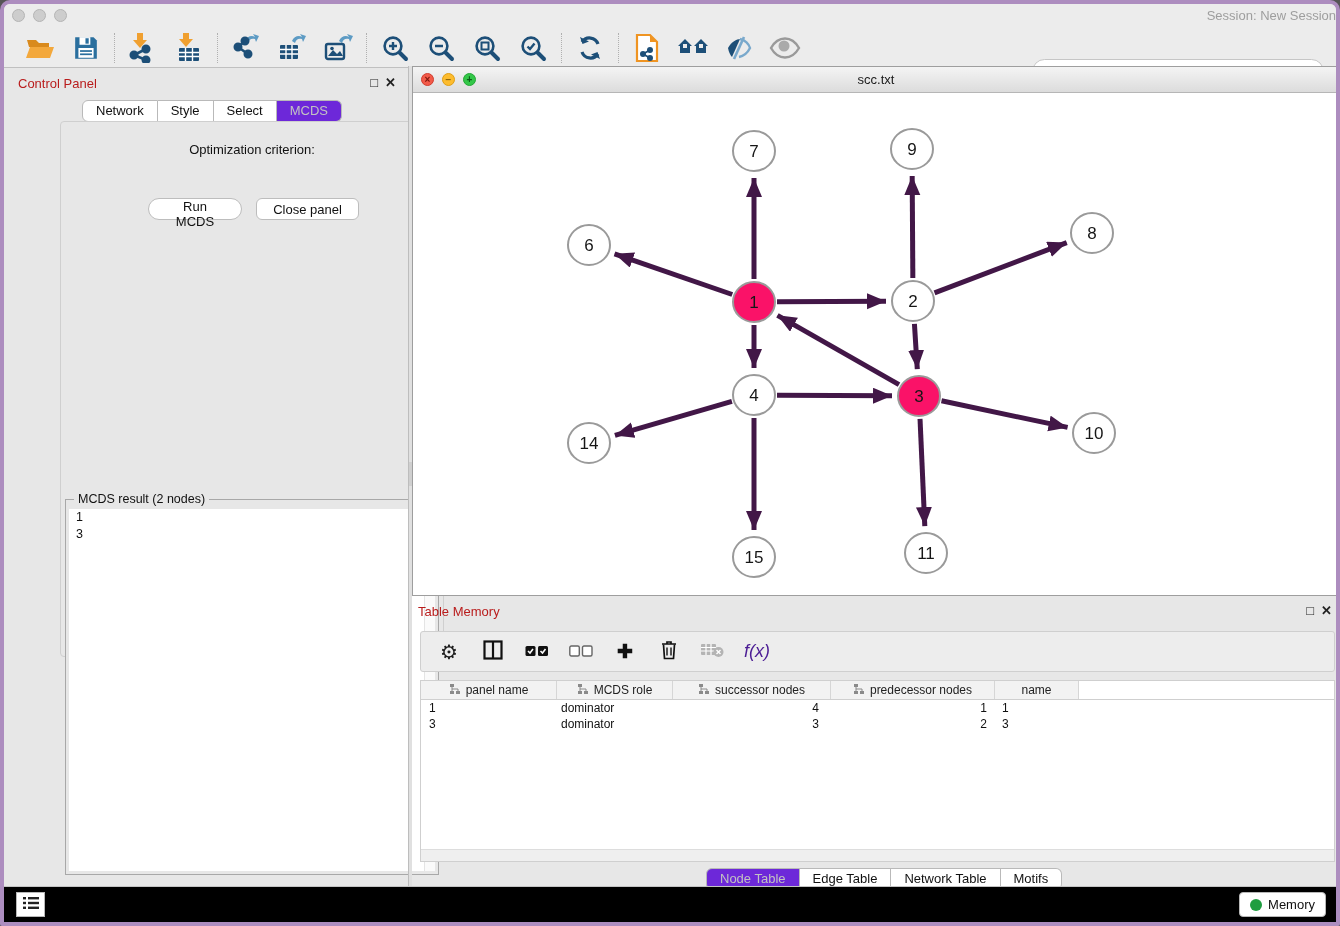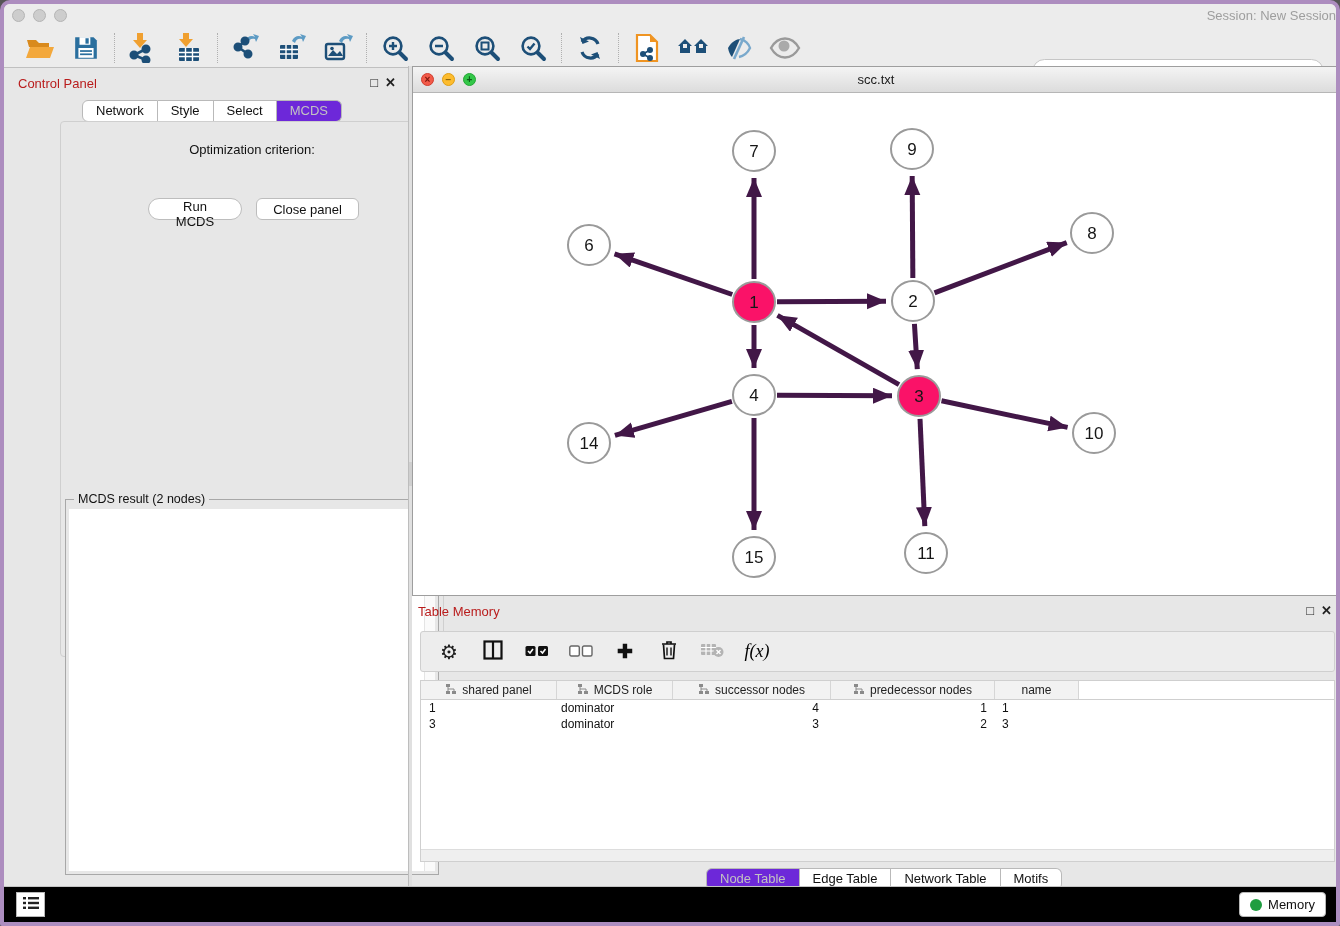--- a/index.html
+++ b/index.html
@@ -43,21 +43,21 @@
   .opt-label { position:absolute; left:0; right:0; top:20px; text-align:center; font-size:13px; color:#111; }
   .dropdown { position:absolute; left:36px; top:42px; width:308px; height:23px; background:#fff;
               border:1px solid #b9b9b9; border-radius:6px; font-size:13px; }
   .dropdown .val { position:absolute; left:11px; top:3px; color:#111; }
   .dropdown .step { position:absolute; right:4px; top:1px; }
   .btn { background:#fff; border:1px solid #bdbdbd; border-radius:6px; height:22px; font-size:13px;
          color:#111; padding:0 14px; font-family:"Liberation Sans",sans-serif; }
   .run-btn   { position:absolute; left:87px;  top:76px; width:94px;border-radius:11px; }
   .close-btn { position:absolute; left:195px; top:76px; width:103px; }
   .groupbox { position:absolute; left:4px; top:377px; width:374px; height:376px;
-              border:1px solid #a8a8a8; background:#e7e7e7;text-align:right; }
+              border:1px solid #a8a8a8; background:#e7e7e7; }
   .groupbox .legend { position:absolute; left:8px; top:-8px; background:#e7e7e7; padding:0 4px;
                       font-size:12.5px; color:#111; }
   .groupbox .textarea { position:absolute; left:3px; right:3px; top:9px; bottom:3px; background:#fff; }
   .groupbox .scroll { position:absolute; right:0; top:0; bottom:0; width:11px; background:#fafafa;
                       border-left:1px solid #e4e4e4; }
   .result-line { font-size:12.5px; color:#111; padding:1px 0 1px 7px; line-height:15px; }
 
   
   .vsplit { position:absolute; left:404px; top:62px; width:4px; height:822px; background:#e0e0e0;
             border-left:1px solid #bdbdbd; }
@@ -77,21 +77,21 @@
   .canvas { position:absolute; left:0; top:26px; width:926px; height:502px; background:#fff; }
 
   
   .tp-header { position:absolute; left:408px; top:596px; width:928px; height:24px; }
   .tp-toolbar { position:absolute; left:416px; top:627px; width:915px; height:41px; background:#ededed;
                 border:1px solid #cfcfcf; border-radius:3px; display:flex; align-items:center; gap:20px;
                 padding-left:16px; }
   .tp-toolbar .ic { display:flex; align-items:center; justify-content:center; width:24px; height:26px; }
   .gear-glyph { font-size:20px; color:#1d1d1d; }
   .plus-glyph { font-size:19px; color:#111; font-weight:bold; }
-  .fx-glyph { font-family:Liberation Serif, serif; font-style:italic; font-size:18px; color:#000000; }
+  .fx-glyph { font-family:Liberation Sans, sans-serif; font-style:italic; font-size:18px; color:#4c1d95; }
   .tablebox { position:absolute; left:416px; top:676px; width:915px; height:182px;
               border:1px solid #cfcfcf; background:#fff; }
   .thead { display:flex; height:19px; background:#f2f2f2; border-bottom:1px solid #cfcfcf; }
   .th { display:flex; align-items:center; justify-content:center; gap:5px; font-size:12px; color:#222;
         border-right:1px solid #d6d6d6; height:100%; }
   .th:nth-child(1){width:136px}.th:nth-child(2){width:116px}.th:nth-child(3){width:158px}
   .th:nth-child(4){width:164px}.th:nth-child(5){width:84px}.th.fill{flex:1;border-right:none;background:#fff}
   .trow { display:flex; height:16px; font-size:12px; color:#111; }
   .td { padding-top:1px; }
   .td:nth-child(1){width:136px;padding-left:8px}
@@ -499,21 +499,21 @@
     <div class="thead">
       <div class="th">
         <span><svg width="12" height="12" viewBox="0 0 12 12">
               <g fill="#8a8a8a">
                 <rect x="1" y="1" width="4" height="3"></rect>
                 <rect x="1" y="8" width="4" height="3"></rect>
                 <rect x="7" y="8" width="4" height="3"></rect>
               </g>
               <path d="M3 4v4M3 6h6v2" stroke="#8a8a8a" fill="none"></path>
             </svg></span>
-        <span>shared panel</span>
+        <span>panel name</span>
       </div>
       <div class="th">
         <span><svg width="12" height="12" viewBox="0 0 12 12">
               <g fill="#8a8a8a">
                 <rect x="1" y="1" width="4" height="3"></rect>
                 <rect x="1" y="8" width="4" height="3"></rect>
                 <rect x="7" y="8" width="4" height="3"></rect>
               </g>
               <path d="M3 4v4M3 6h6v2" stroke="#8a8a8a" fill="none"></path>
             </svg></span>

